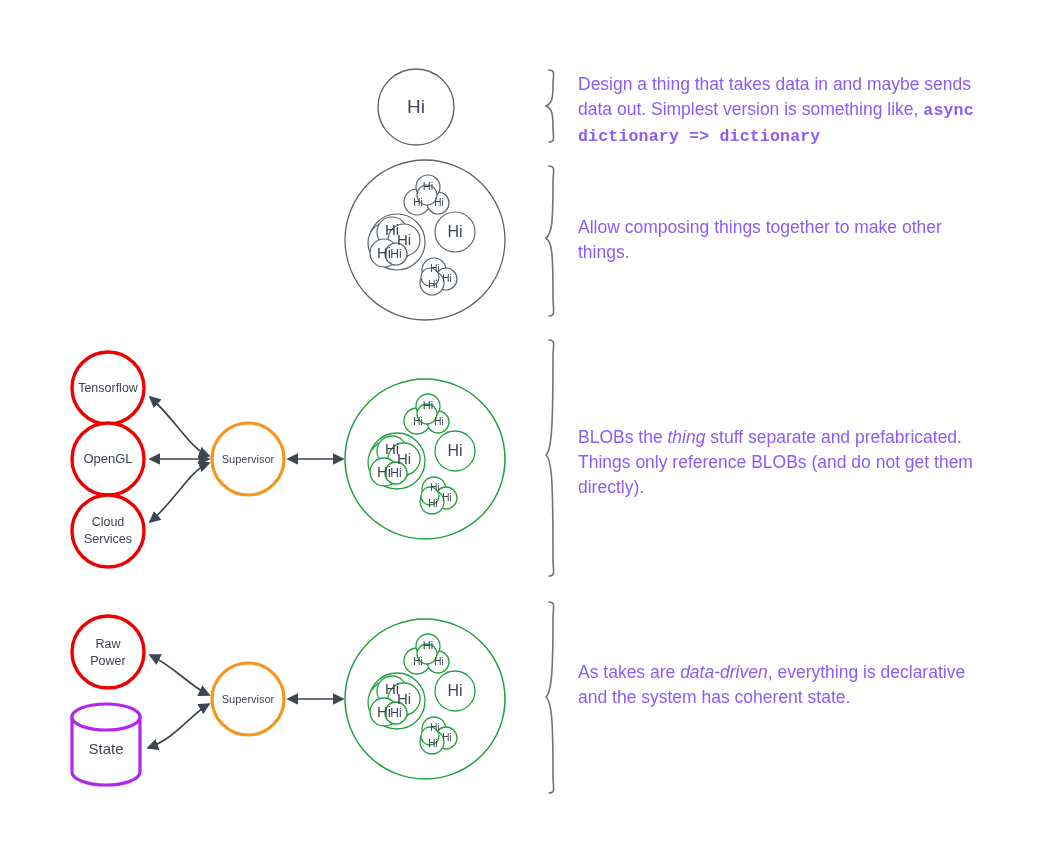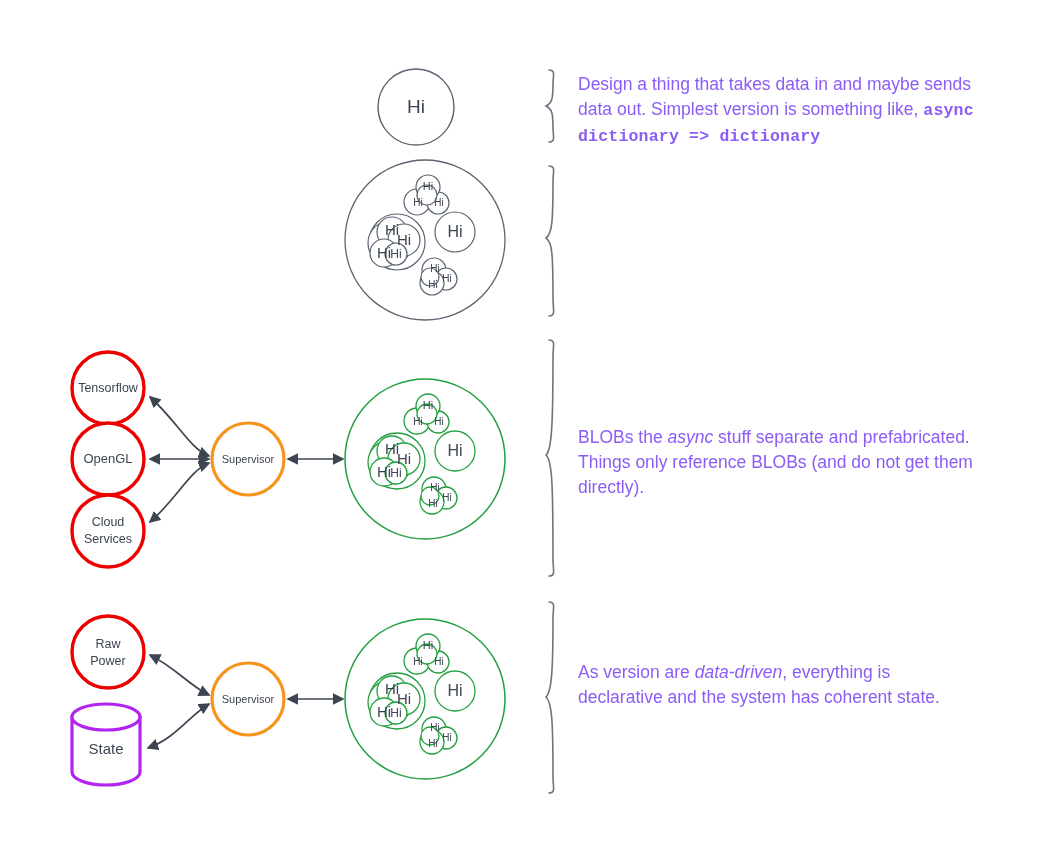--- a/index.html
+++ b/index.html
@@ -232,18 +232,19 @@
       </g>
     </g>
 
     <path d="M549,602 C556,602 553,608 553,618 C553,666 552,692 546,697
              C552,702 553,722 553,777 C553,787 556,793 549,793" fill="none" stroke="#6b7480" stroke-width="1.6" stroke-linecap="round"></path>
   </svg>
 
   
   <div class="desc-text" style="left:578px; top:72px; width:400px;"><span>Design a thing that takes data in and maybe sends data out. Simplest version is something like, </span><code>async dictionary =&gt; dictionary</code></div>
 
-
-  <div class="desc-text" style="left:578px; top:425px; width:400px;"><span>BLOBs the </span><em>async</em><span> stuff separate and prefabricated. Things only reference BLOBs (and do not get them directly).</span></div>
-
-  <div class="desc-text" style="left:578px; top:660px; width:400px;"><span>As version are </span><em>data-driven</em><span>, everything is declarative and the system has coherent state.</span></div>
+  <div class="desc-text" style="left:578px; top:215px; width:400px;"><span>Allow composing things together to make other things.</span></div>
+
+  <div class="desc-text" style="left:578px; top:425px; width:400px;"><span>BLOBs the </span><em>thing</em><span> stuff separate and prefabricated. Things only reference BLOBs (and do not get them directly).</span></div>
+
+  <div class="desc-text" style="left:578px; top:660px; width:400px;"><span>As takes are </span><em>data-driven</em><span>, everything is declarative and the system has coherent state.</span></div>
 
 </div>
 
 </body></html>

